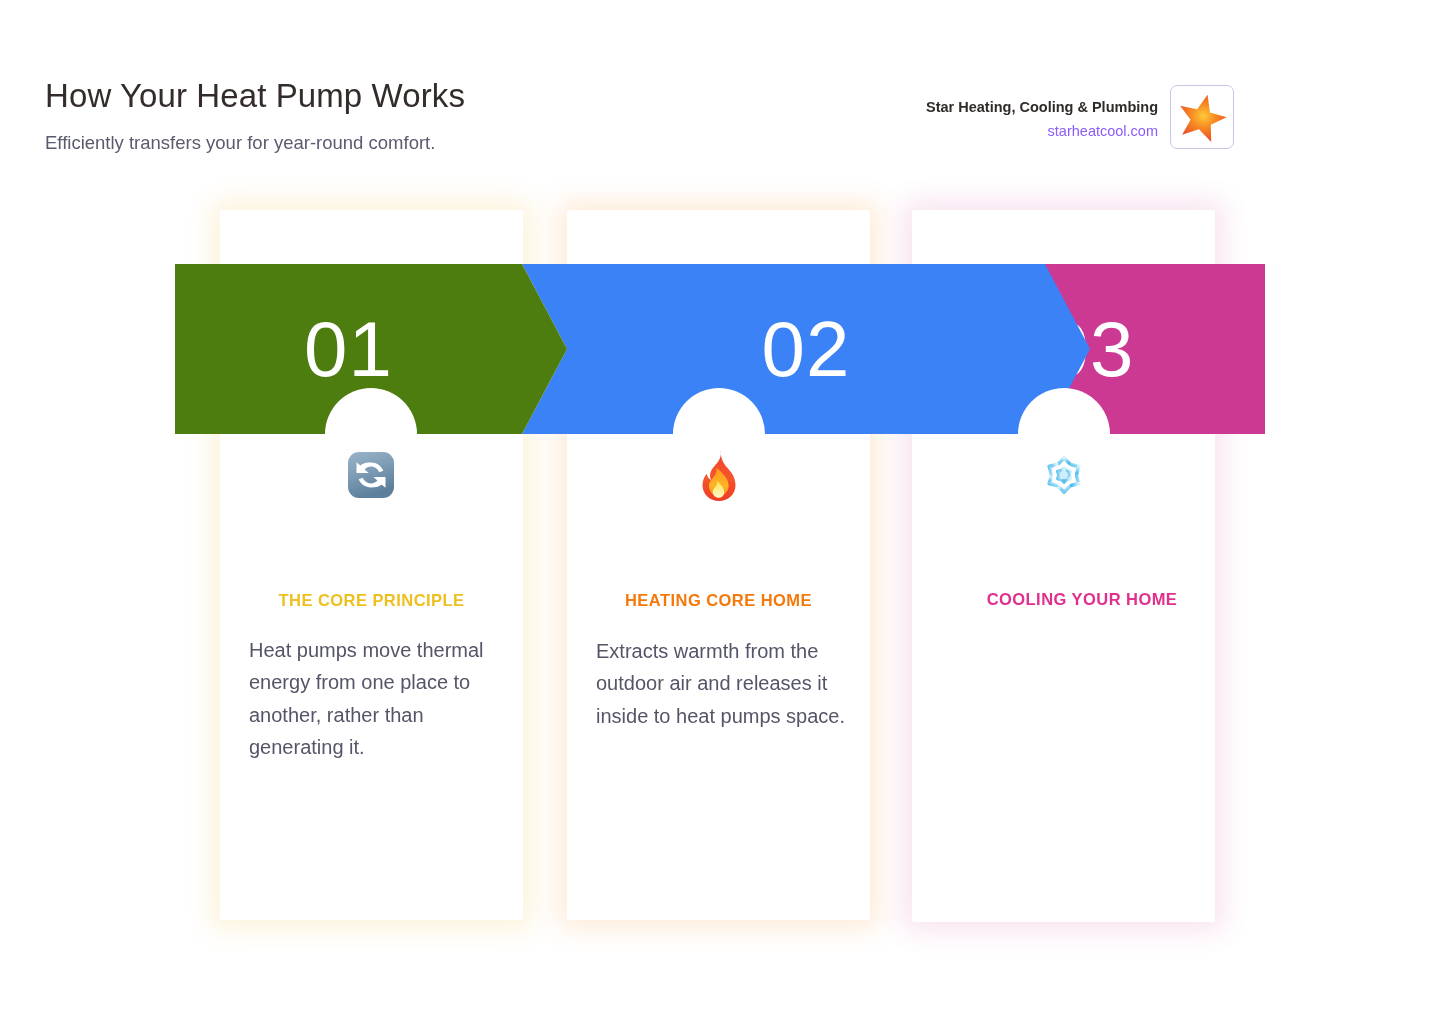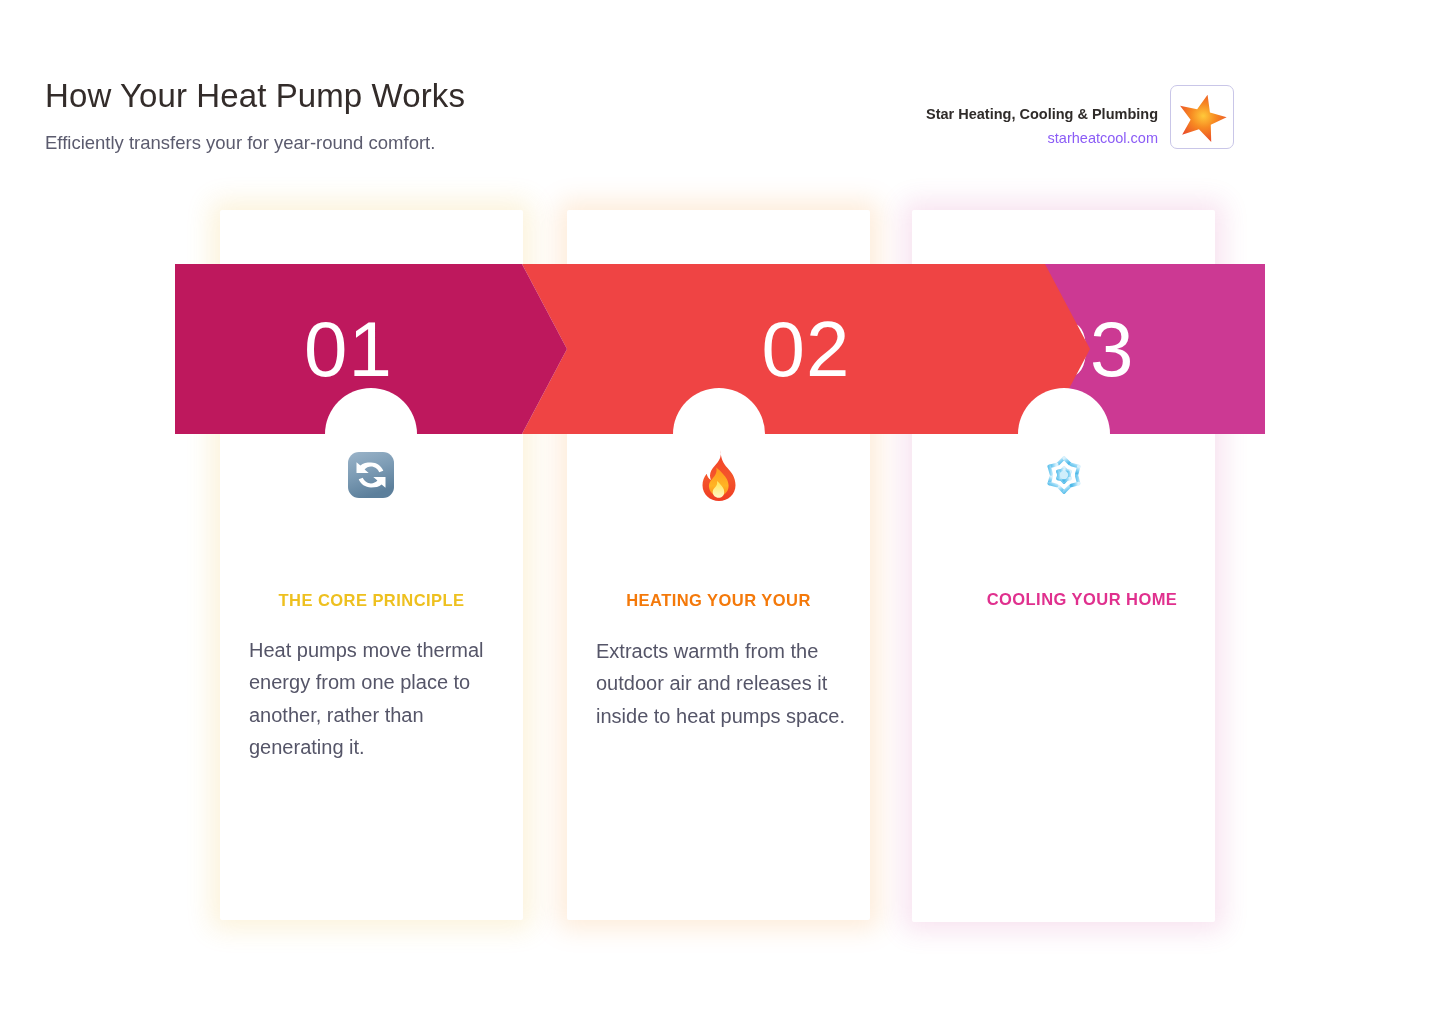--- a/index.html
+++ b/index.html
@@ -48,21 +48,21 @@
     color: #5b5b6e;
     line-height: 1.3;
     white-space: nowrap;
   }
 
   .brand {
     position: absolute;
     right: 45px;
     top: 85px;
     display: flex;
-    align-items: flex-end;
+    align-items: center;
     gap: 12px;
   }
 
   .brand-text {
     text-align: right;
     padding-top: 5px;
   }
 
   .brand-name {
     font-size: 14.5px;
@@ -146,29 +146,29 @@
     top: 0;
     height: 170px;
     display: flex;
     align-items: center;
     justify-content: center;
   }
 
   .band.b1 {
     left: 0;
     width: 392px;
-    background: #be185d;
+    background: #4d7c0f;
     clip-path: polygon(0 0, 347px 0, 392px 50%, 347px 100%, 0 100%);
     z-index: 3;
   }
 
   .band.b2 {
     left: 347px;
     width: 568px;
-    background: #ef4444;
+    background: #3b82f6;
     clip-path: polygon(0 0, 523px 0, 568px 50%, 523px 100%, 0 100%, 45px 50%);
     z-index: 2;
   }
 
   .band.b3 {
     left: 695px;
     width: 395px;
     background: #cc3993;
     clip-path: polygon(0 0, 395px 0, 395px 100%, 0 100%, 45px 50%);
     z-index: 1;
@@ -374,18 +374,18 @@
           </g>
         </g>
         <circle cx="27" cy="27" r="4.2" fill="#cfeefb"></circle>
       </svg>
     </span>
   </div>
 
   <div class="card-label l1">THE CORE PRINCIPLE</div>
   <div class="card-body t1">Heat pumps move thermal energy from one place to another, rather than generating it.</div>
 
-  <div class="card-label l2">HEATING YOUR YOUR</div>
+  <div class="card-label l2">HEATING CORE HOME</div>
   <div class="card-body t2">Extracts warmth from the outdoor air and releases it inside to heat pumps space.</div>
 
   <div class="card-label l3">COOLING YOUR HOME</div>
 
 </div>
 
 </body></html>

